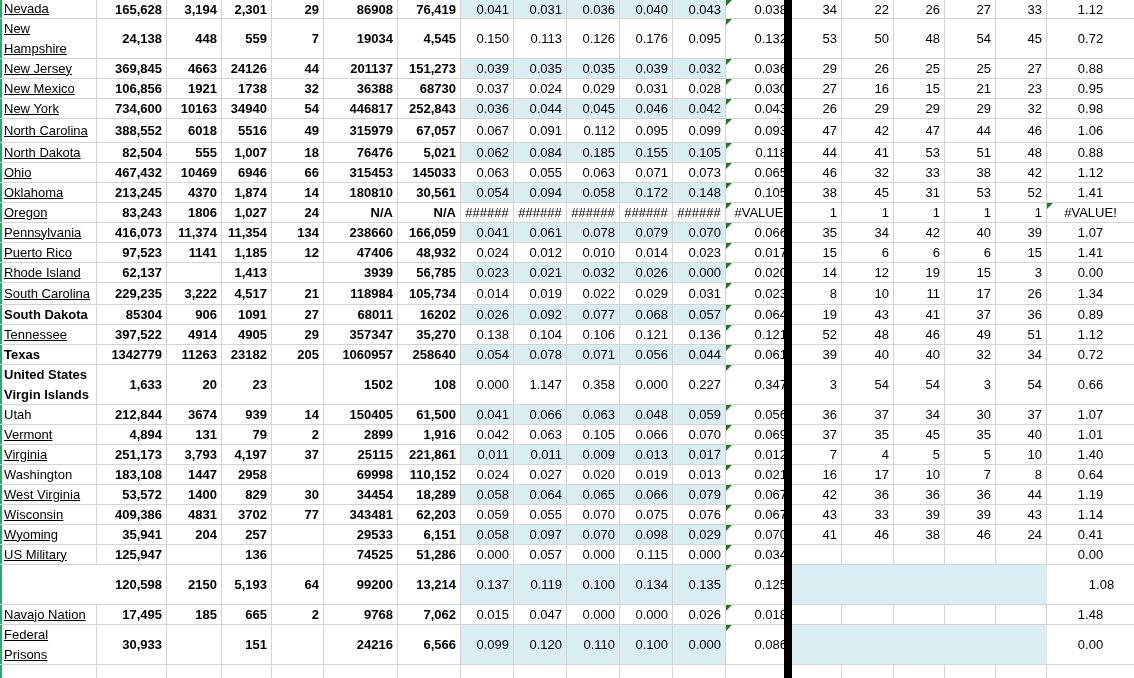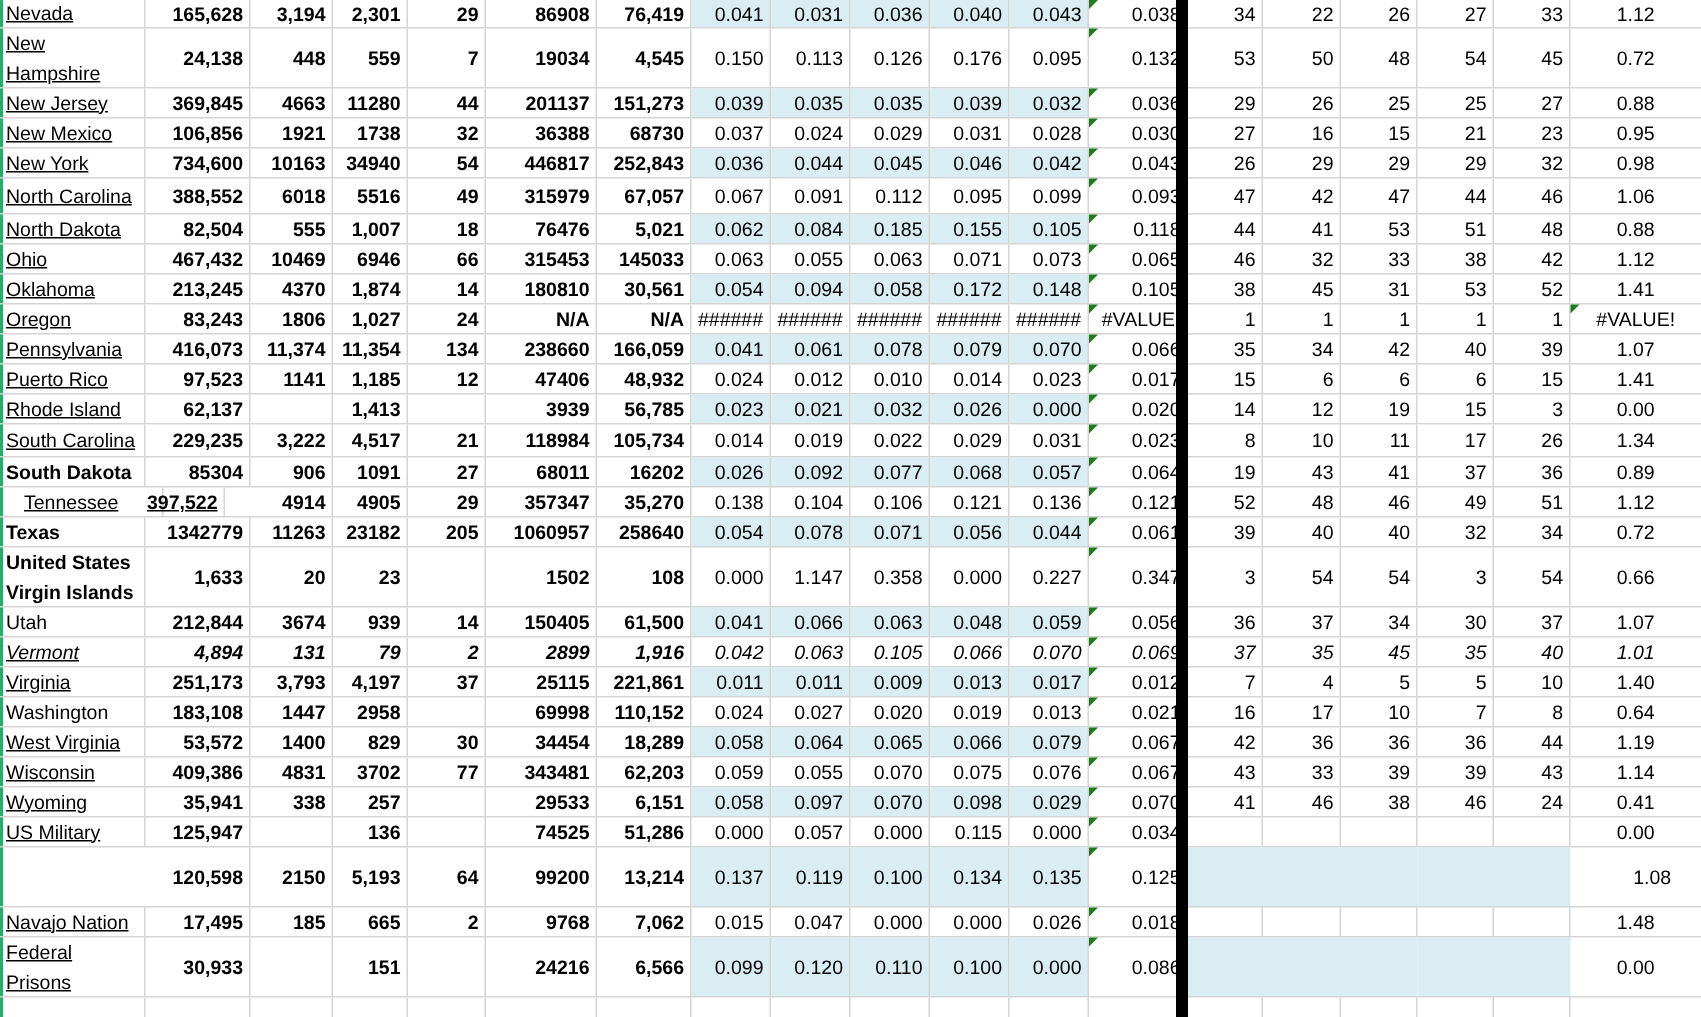--- a/index.html
+++ b/index.html
@@ -71,21 +71,21 @@
       <div class="cell dec" style="left: 945px; width: 51px;">54</div>
       <div class="cell dec" style="left: 996px; width: 51px;">45</div>
       <div class="cell dec ctr" style="left: 1047px; width: 87px; border-right: none;">0.72</div>
     </div>
     <div class="row" style="top: 59px; height: 20px;">
       <div class="cell name" style="left: 0px; width: 97px;">
         <span class="u">New Jersey</span>
       </div>
       <div class="cell b" style="left: 97px; width: 70px;">369,845</div>
       <div class="cell b" style="left: 167px; width: 55px;">4663</div>
-      <div class="cell b" style="left: 222px; width: 50px;">11280</div>
+      <div class="cell b" style="left: 222px; width: 50px;">24126</div>
       <div class="cell b" style="left: 272px; width: 52px;">44</div>
       <div class="cell b" style="left: 324px; width: 74px;">201137</div>
       <div class="cell b" style="left: 398px; width: 63px;">151,273</div>
       <div class="cell dec shaded" style="left: 461px; width: 53px;">0.039</div>
       <div class="cell dec shaded" style="left: 514px; width: 53px;">0.035</div>
       <div class="cell dec shaded" style="left: 567px; width: 53px;">0.035</div>
       <div class="cell dec shaded" style="left: 620px; width: 53px;">0.039</div>
       <div class="cell dec shaded" style="left: 673px; width: 53px;">0.032</div>
       <div class="cell dec" style="left: 726px; width: 66px;">0.036<span class="tri"></span></div>
       <div class="cell dec" style="left: 792px; width: 50px;">29</div>
@@ -365,24 +365,24 @@
       <div class="cell dec shaded" style="left: 673px; width: 53px;">0.057</div>
       <div class="cell dec" style="left: 726px; width: 66px;">0.064<span class="tri"></span></div>
       <div class="cell dec" style="left: 792px; width: 50px;">19</div>
       <div class="cell dec" style="left: 842px; width: 52px;">43</div>
       <div class="cell dec" style="left: 894px; width: 51px;">41</div>
       <div class="cell dec" style="left: 945px; width: 51px;">37</div>
       <div class="cell dec" style="left: 996px; width: 51px;">36</div>
       <div class="cell dec ctr" style="left: 1047px; width: 87px; border-right: none;">0.89</div>
     </div>
     <div class="row" style="top: 325px; height: 20px;">
-      <div class="cell name" style="left: 12px; width: 97px;">
+      <div class="cell name" style="left: 0px; width: 97px;">
         <span class="u">Tennessee</span>
       </div>
-      <div class="cell b" style="left: 80px; width: 70px; text-decoration: underline;">397,522</div>
+      <div class="cell b" style="left: 97px; width: 70px;">397,522</div>
       <div class="cell b" style="left: 167px; width: 55px;">4914</div>
       <div class="cell b" style="left: 222px; width: 50px;">4905</div>
       <div class="cell b" style="left: 272px; width: 52px;">29</div>
       <div class="cell b" style="left: 324px; width: 74px;">357347</div>
       <div class="cell b" style="left: 398px; width: 63px;">35,270</div>
       <div class="cell dec" style="left: 461px; width: 53px;">0.138</div>
       <div class="cell dec" style="left: 514px; width: 53px;">0.104</div>
       <div class="cell dec" style="left: 567px; width: 53px;">0.106</div>
       <div class="cell dec" style="left: 620px; width: 53px;">0.121</div>
       <div class="cell dec" style="left: 673px; width: 53px;">0.136</div>
@@ -456,21 +456,21 @@
       <div class="cell dec shaded" style="left: 620px; width: 53px;">0.048</div>
       <div class="cell dec shaded" style="left: 673px; width: 53px;">0.059</div>
       <div class="cell dec" style="left: 726px; width: 66px;">0.056<span class="tri"></span></div>
       <div class="cell dec" style="left: 792px; width: 50px;">36</div>
       <div class="cell dec" style="left: 842px; width: 52px;">37</div>
       <div class="cell dec" style="left: 894px; width: 51px;">34</div>
       <div class="cell dec" style="left: 945px; width: 51px;">30</div>
       <div class="cell dec" style="left: 996px; width: 51px;">37</div>
       <div class="cell dec ctr" style="left: 1047px; width: 87px; border-right: none;">1.07</div>
     </div>
-    <div class="row" style="top: 425px; height: 20px; font-style: italic;">
+    <div class="row" style="top: 425px; height: 20px;">
       <div class="cell name" style="left: 0px; width: 97px;">
         <span class="u">Vermont</span>
       </div>
       <div class="cell b" style="left: 97px; width: 70px;">4,894</div>
       <div class="cell b" style="left: 167px; width: 55px;">131</div>
       <div class="cell b" style="left: 222px; width: 50px;">79</div>
       <div class="cell b" style="left: 272px; width: 52px;">2</div>
       <div class="cell b" style="left: 324px; width: 74px;">2899</div>
       <div class="cell b" style="left: 398px; width: 63px;">1,916</div>
       <div class="cell dec" style="left: 461px; width: 53px;">0.042</div>
@@ -576,21 +576,21 @@
       <div class="cell dec" style="left: 894px; width: 51px;">39</div>
       <div class="cell dec" style="left: 945px; width: 51px;">39</div>
       <div class="cell dec" style="left: 996px; width: 51px;">43</div>
       <div class="cell dec ctr" style="left: 1047px; width: 87px; border-right: none;">1.14</div>
     </div>
     <div class="row" style="top: 525px; height: 20px;">
       <div class="cell name" style="left: 0px; width: 97px;">
         <span class="u">Wyoming</span>
       </div>
       <div class="cell b" style="left: 97px; width: 70px;">35,941</div>
-      <div class="cell b" style="left: 167px; width: 55px;">338</div>
+      <div class="cell b" style="left: 167px; width: 55px;">204</div>
       <div class="cell b" style="left: 222px; width: 50px;">257</div>
       <div class="cell b" style="left: 272px; width: 52px;"></div>
       <div class="cell b" style="left: 324px; width: 74px;">29533</div>
       <div class="cell b" style="left: 398px; width: 63px;">6,151</div>
       <div class="cell dec shaded" style="left: 461px; width: 53px;">0.058</div>
       <div class="cell dec shaded" style="left: 514px; width: 53px;">0.097</div>
       <div class="cell dec shaded" style="left: 567px; width: 53px;">0.070</div>
       <div class="cell dec shaded" style="left: 620px; width: 53px;">0.098</div>
       <div class="cell dec shaded" style="left: 673px; width: 53px;">0.029</div>
       <div class="cell dec" style="left: 726px; width: 66px;">0.070<span class="tri"></span></div>

